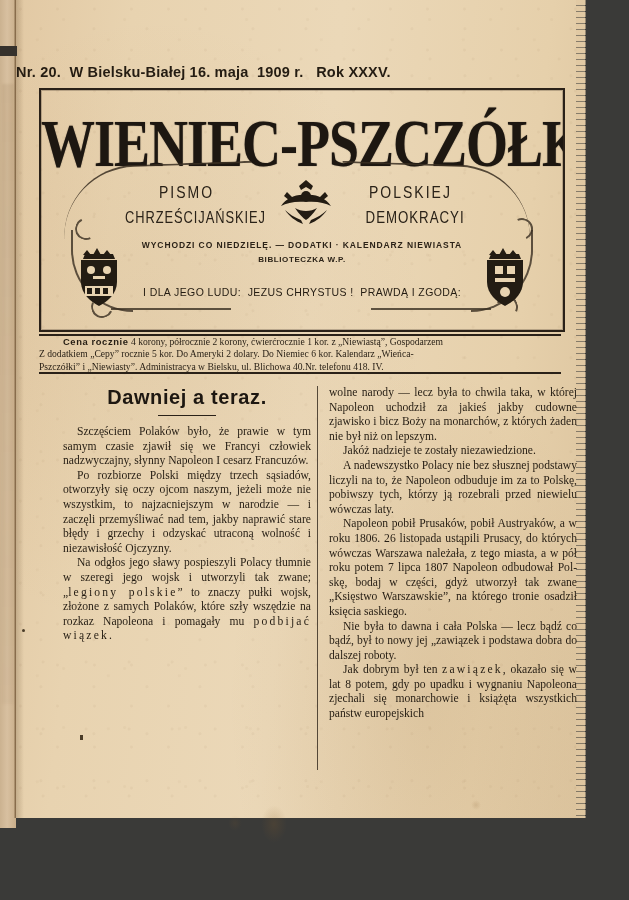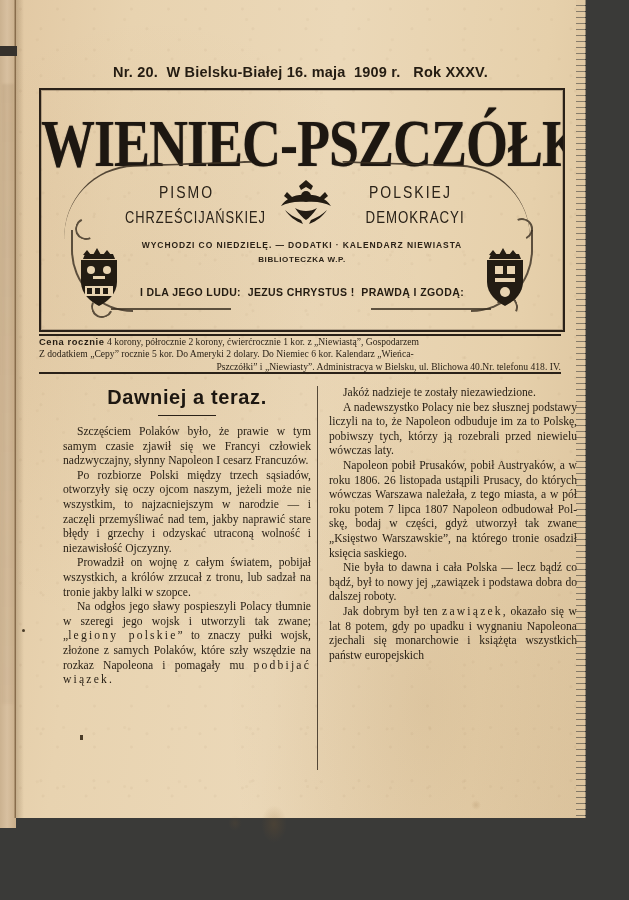--- a/index.html
+++ b/index.html
@@ -68,21 +68,21 @@
     background:repeating-linear-gradient(180deg,#e0c7a1 0 5px,#3a3a38 5px 6px);
     opacity:.55;pointer-events:none;
   }
 
   
   .sheet{position:absolute;left:16px;top:0;width:569px;height:818px;}
 
   
   .issue-line{
     position:absolute;left:0;top:64px;width:569px;
-    text-align:center;
+    text-align:left;
     font-family:"Liberation Sans", sans-serif;
     font-weight:bold;font-size:14.5px;letter-spacing:.2px;
     color:#241c12;
   }
   .issue-line span{white-space:pre;}
 
   
   .masthead{
     position:absolute;left:23px;top:88px;width:522px;height:240px;
     border:2px solid #2a2118;
@@ -143,21 +143,21 @@
   }
   .motto-l1{
     position:absolute;left:0;right:0;top:180px;text-align:center;
     font-family:"Liberation Sans", sans-serif;
     font-size:9px;font-weight:bold;letter-spacing:.4px;color:#241c12;
     white-space:pre;
   }
   .motto-l2{
     position:absolute;left:0;right:0;top:196px;text-align:center;
     font-family:"Liberation Sans", sans-serif;
-    font-size:10.5px;font-weight:bold;letter-spacing:.4px;color:#241c12;
+    font-size:10.5px;font-weight:normal;letter-spacing:.4px;color:#241c12;
     white-space:pre;
   }
 
   
   .swash{position:absolute;pointer-events:none;}
   .arc-left{
     left:22px;top:74px;width:190px;height:70px;
     border-top:2px solid #3a2f22;border-right:0;border-left:0;border-bottom:0;
     border-radius:120px 0 0 0;transform:rotate(-2deg);opacity:.85;
   }
@@ -196,23 +196,23 @@
   .emblem{position:absolute;left:232px;top:86px;width:66px;height:52px;}
 
   
   .rule-top{position:absolute;left:23px;top:334px;width:522px;height:0;border-top:2px solid #2a2118;}
   .rule-bot{position:absolute;left:23px;top:372px;width:522px;height:0;border-top:2px solid #2a2118;}
   .price{
     position:absolute;left:23px;top:336px;width:522px;
     font-family:"Liberation Serif", serif;
     font-size:9.6px;line-height:12.4px;color:#251d13;
   }
-  .price .l1{white-space:nowrap;}
+  .price .l1{white-space:nowrap;margin-left:24px;}
   .price .l2{white-space:nowrap;}
-  .price .l3{white-space:nowrap;text-align:right;}
+  .price .l3{white-space:nowrap;text-align:left;}
   .price b{font-family:"Liberation Sans", sans-serif;font-size:9.4px;letter-spacing:.6px;}
   .sp{letter-spacing:1.6px;}
 
   
   .article{position:absolute;left:23px;top:386px;width:522px;height:384px;}
   .col{position:absolute;top:0;width:248px;height:384px;}
   .col.left{left:24px;}
   .col.right{left:290px;}
   .col-rule{position:absolute;left:278px;top:0;width:0;height:384px;border-left:1px solid #3a2f22;opacity:.85;}
 
@@ -346,25 +346,25 @@
     <div class="rule-bot"></div>
 
     <div class="article">
       <div class="col-rule"></div>
 
       <div class="col left">
         <h1 class="headline">Dawniej a teraz.</h1>
         <div class="head-rule"></div>
         <p class="body">Szczęściem Polaków było, że prawie w tym samym czasie zjawił się we Fran­cyi człowiek nadzwyczajny, słynny Napoleon I cesarz Francuzów.</p>
         <p class="body">Po rozbiorze Polski między trzech są­siadów, otworzyły się oczy ojcom naszym, jeżeli może nie wszystkim, to najzacniejszym w narodzie — i zaczęli przemyśliwać nad tem, jakby naprawić stare błędy i grzechy i odzyskać utraconą wolność i niezawisłość Ojczyzny.</p>
-        <p class="body">Prowadził on wojnę z całym światem, pobijał wszystkich, a królów zrzucał z tronu, lub sadzał na tronie jakby lalki w szopce.</p>
         <p class="body">Na odgłos jego sławy pospieszyli Po­lacy tłumnie w szeregi jego wojsk i utwo­rzyli tak zwane; „<span class="wide">legiony polskie</span>” to znaczy pułki wojsk, złożone z samych Po­laków, które szły wszędzie na rozkaz Napoleona i pomagały mu <span class="wide">podbijać</span> <span class="wide">wiązek.</span></p>
       </div>
 
       <div class="col right">
+        <p class="body cont">wolne narody — lecz była to chwila taka, w której Napoleon uchodził za jakieś jakby cudowne zjawisko i bicz Boży na monar­chów, z których żaden nie był niż on le­pszym.</p>
         <p class="body">Jakóż nadzieje te zostały niezawiedzione.</p>
         <p class="body">A nadewszystko Polacy nie bez słu­sznej podstawy liczyli na to, że Napoleon odbuduje im za to Polskę, pobiwszy tych, którzy ją rozebrali przed niewielu wówczas laty.</p>
         <p class="body">Napoleon pobił Prusaków, pobił Austry­aków, a w roku 1806. 26 listopada ustąpili Prusacy, do których wówczas Warszawa należała, z tego miasta, a w pół roku po­tem 7 lipca 1807 Napoleon odbudował Pol­skę, bodaj w części, gdyż utworzył tak zwane „Księstwo Warszawskie”, na którego tronie osadził księcia saskiego.</p>
         <p class="body">Nie była to dawna i cała Polska — lecz bądź co bądź, był to nowy jej „za­wiązek i podstawa dobra do dalszej ro­boty.</p>
         <p class="body">Jak dobrym był ten <span class="wide">zawiązek</span>, okazało się w lat 8 potem, gdy po upadku i wy­gnaniu Napoleona zjechali się monarchowie i książęta wszystkich państw europejskich</p>
       </div>
     </div>
 
   </div>
 </div>

